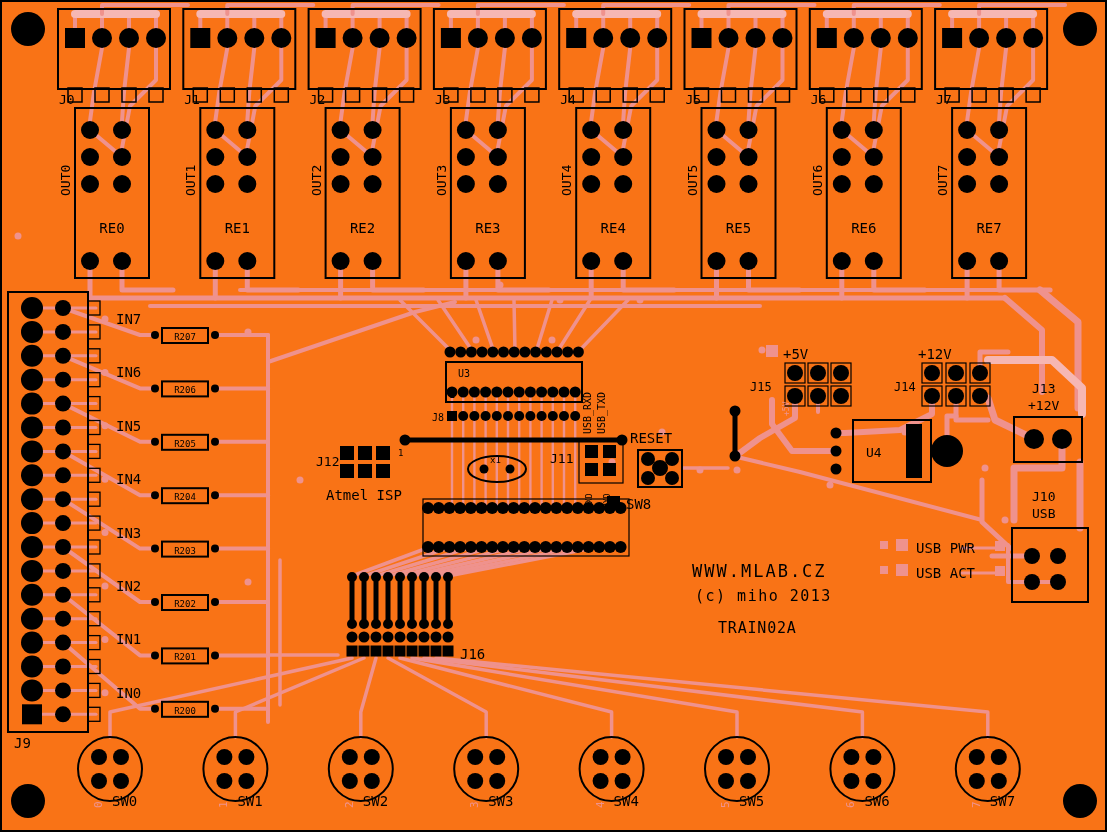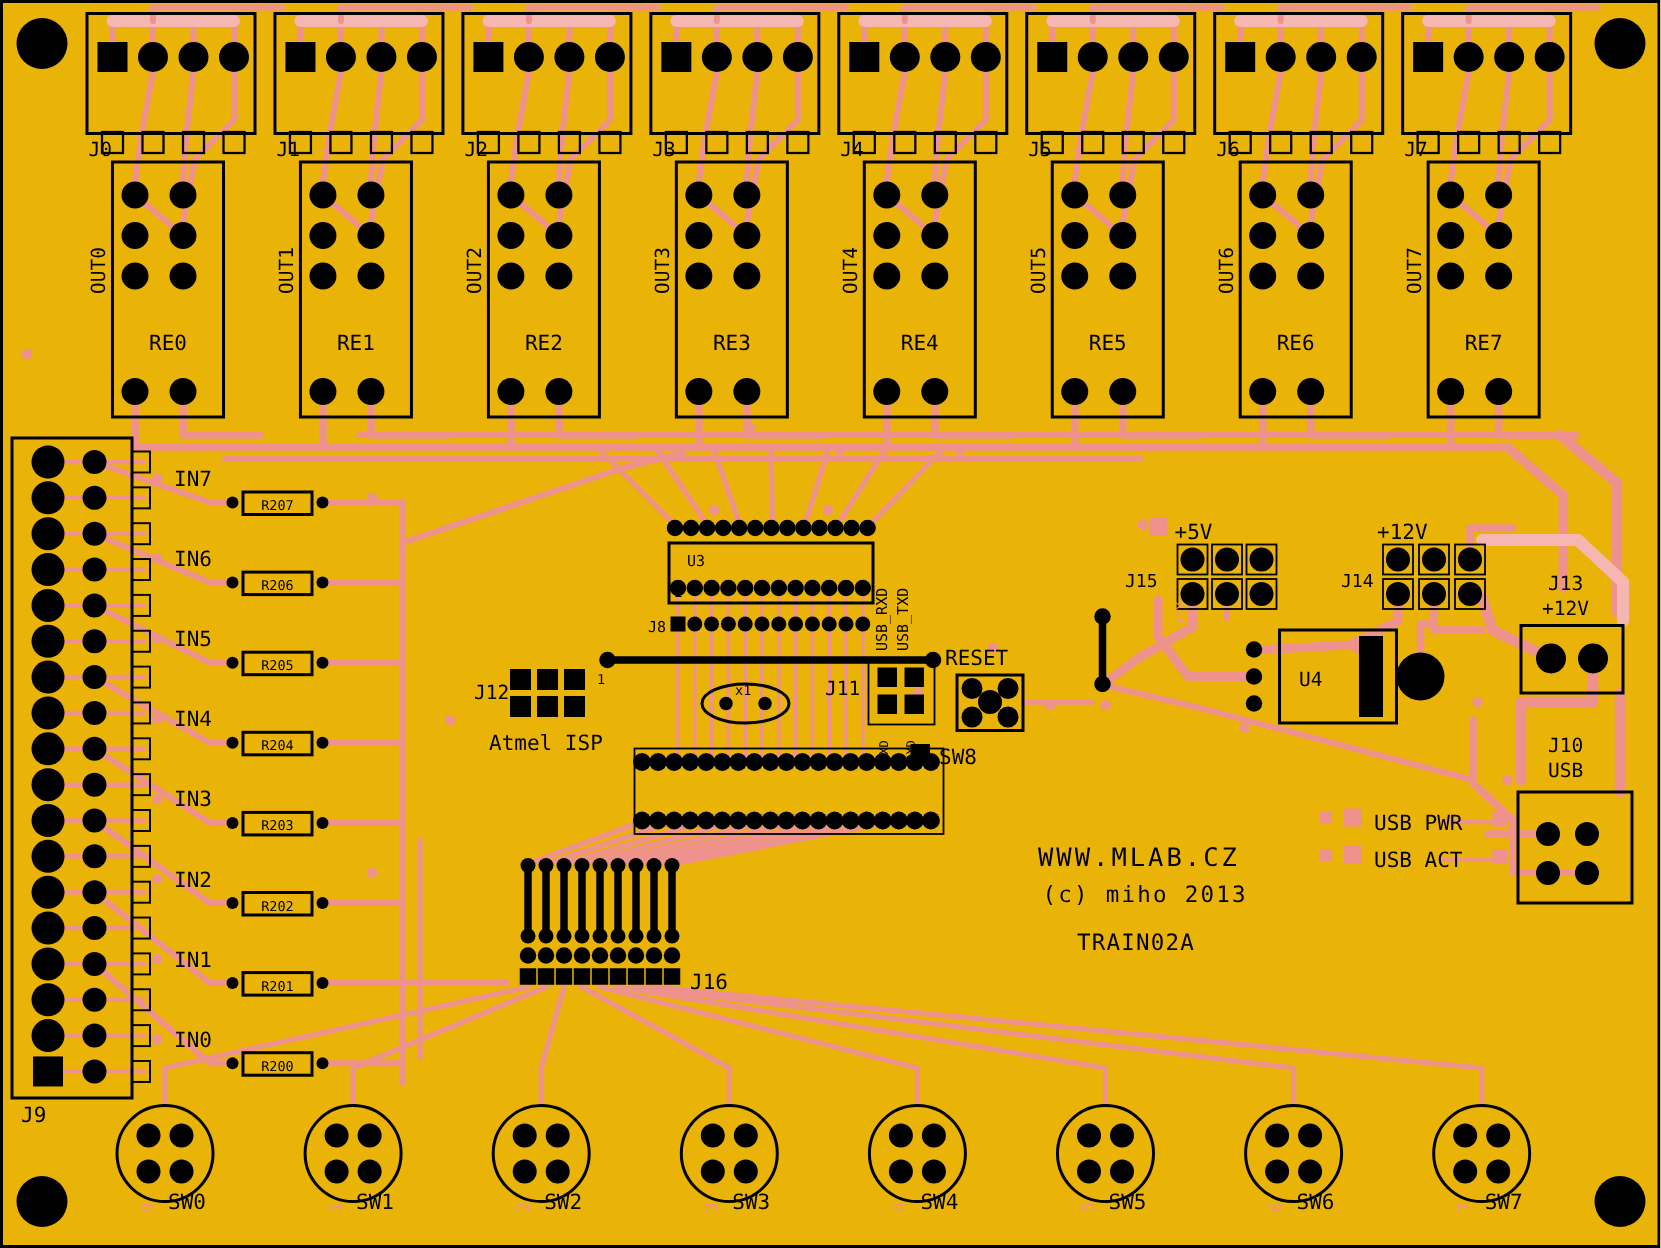--- a/index.html
+++ b/index.html
@@ -1,16 +1,16 @@
 <!DOCTYPE html>
 <html style="--copper: #ef928d;"><head>
 <meta charset="utf-8">
 <style>
   html,body{margin:0;padding:0;background:#ffffff;}
-  .board{position:relative;width:1107px;height:832px;background:#eab308;overflow:hidden;}
+  .board{position:relative;width:1107px;height:832px;background:#f97316;overflow:hidden;}
   svg{display:block;}
   text{font-family:"DejaVu Sans Mono","Liberation Mono",monospace;fill:#000;font-size:14px;}
   .f8{font-size:8px}.f9{font-size:9px}.f10{font-size:10px}.f11{font-size:11px}
   .f12{font-size:12px}.f13{font-size:13px}.f15{font-size:15px}.f17{font-size:17px}
   .ls2{letter-spacing:2px}.ls15{letter-spacing:1.5px}.ls08{letter-spacing:.8px}
   .blk{fill:#000}
   .cop{fill:var(--copper,#ef928d)}
   .pink{fill:var(--copper,#ef928d)}
   .silk{fill:none;stroke:#000;stroke-width:2}
   .silk-thin{fill:none;stroke:#000;stroke-width:1.2}

